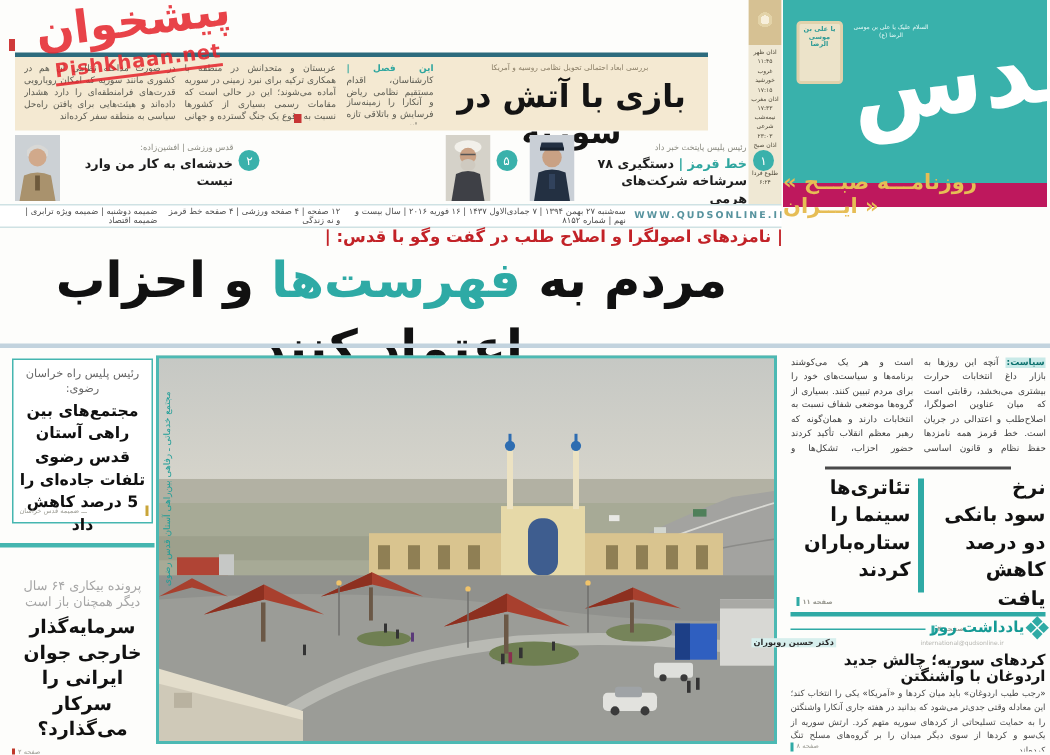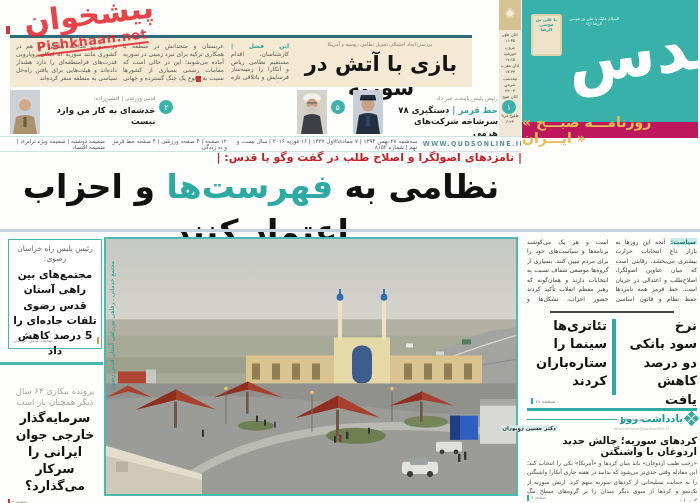--- a/index.html
+++ b/index.html
@@ -247,21 +247,21 @@
   <div id="datebar-inner">
     <span class="rtl">ضمیمه دوشنبه | ضمیمه ویژه ترابری | ضمیمه اقتصاد</span>
     <span class="rtl">۱۲ صفحه | ۴ صفحه ورزشی | ۴ صفحه خط قرمز و نه زندگی</span>
     <span class="rtl">سه‌شنبه ۲۷ بهمن ۱۳۹۴ | ۷ جمادی‌الاول ۱۴۳۷ | ۱۶ فوریه ۲۰۱۶ | سال بیست و نهم | شماره ۸۱۵۲</span>
     <span class="site">WWW.QUDSONLINE.IR</span>
   </div>
 </div>
 
 <div id="lead" class="abs">
   <div id="lead-kicker"><span class="bar">|</span> <span>نامزدهای اصولگرا و اصلاح طلب در گفت وگو با قدس:</span> <span class="bar">|</span></div>
-  <div id="lead-headline"><span>نظامی به </span><span class="mark">فهرست‌ها</span><span> و احزاب اعتماد کنند</span></div>
+  <div id="lead-headline"><span>مردم به </span><span class="mark">فهرست‌ها</span><span> و احزاب اعتماد کنند</span></div>
 </div>
 <div id="pale-rule" class="abs"></div>
 
 <div id="box1" class="abs">
   <div class="k">رئیس پلیس راه خراسان رضوی:</div>
   <div class="t">مجتمع‌های بین راهی آستان قدس رضوی تلفات جاده‌ای را 5 درصد کاهش داد</div>
   <div class="cap">
       <span class="ct">ـــ ضمیمه قدس خراسان</span>
       <span class="tick"></span>
     </div>

